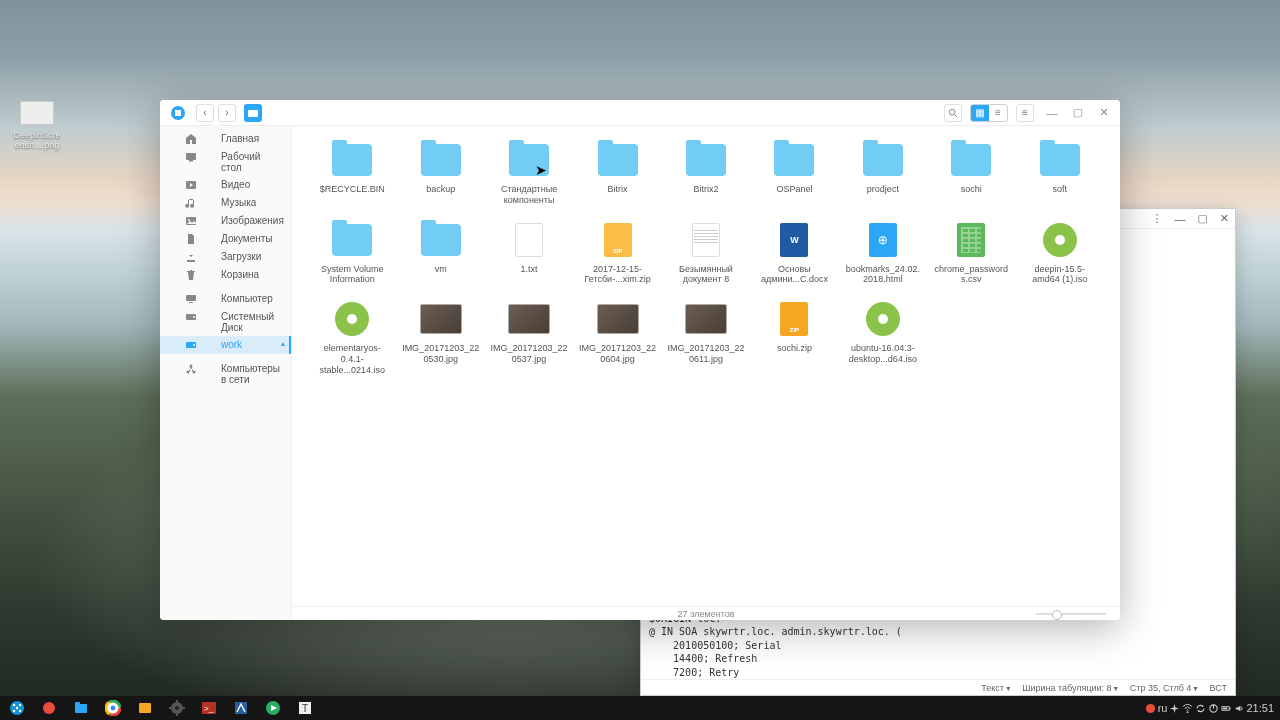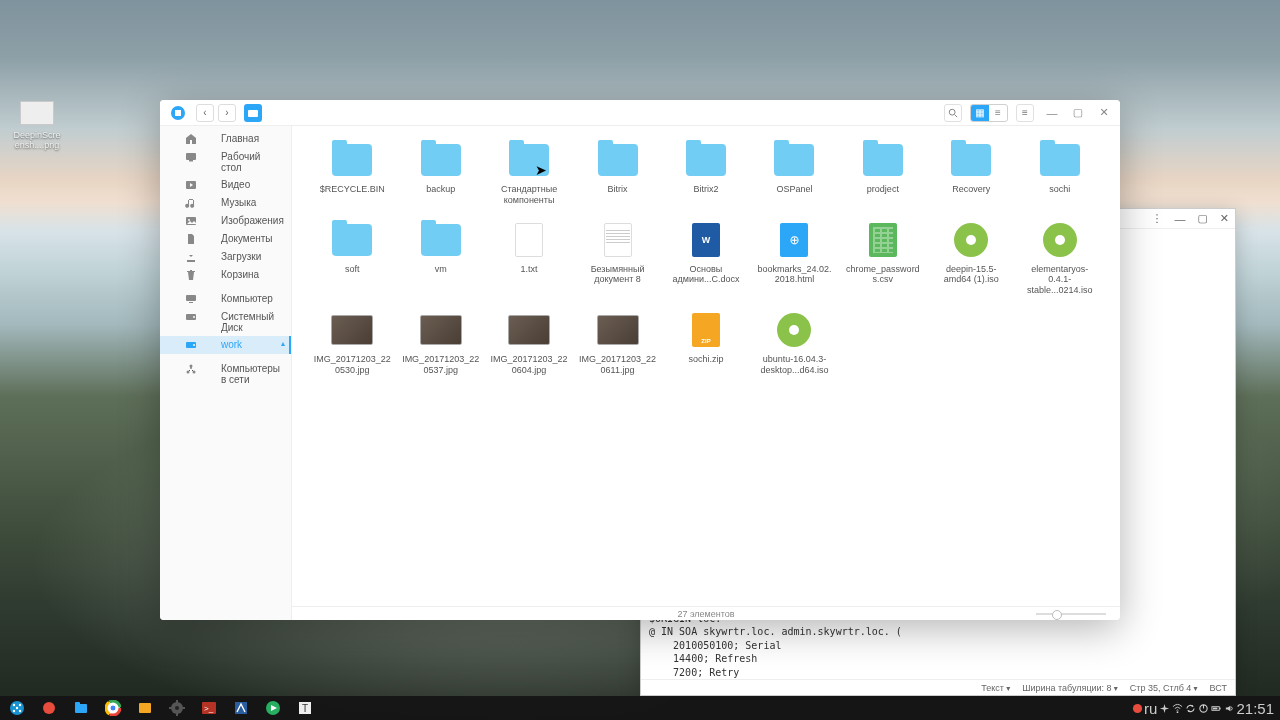--- a/index.html
+++ b/index.html
@@ -68,21 +68,21 @@
 .ed-titlebar span{font-size:11px;color:#666;cursor:pointer;}
 .ed-body{flex:1; background:#fff;}
 .ed-code{ position:absolute; left:0; right:0; bottom:16px; padding:0 8px; font-family:monospace; font-size:10px; color:#333; line-height:1.35; white-space:pre;}
 .ed-status{ height:16px; border-top:1px solid #eee; display:flex; align-items:center; justify-content:flex-end; gap:12px; padding:0 8px; font-size:9px; color:#666;}
 .ed-status .drop::after{content:" ▾"; font-size:8px;}
 
 
 .taskbar{ position:absolute; left:0; right:0; bottom:0; height:24px; background:rgba(20,20,20,.92); display:flex; align-items:center; padding:0 6px; }
 .tb-app{ width:22px; height:22px; margin-right:10px; display:flex; align-items:center; justify-content:center; cursor:pointer; border-radius:3px;}
 .tb-app svg{width:16px;height:16px;}
-.tb-tray{ margin-left:auto; display:flex; align-items:center; gap:1px; color:#ccc; font-size:15px;}
+.tb-tray{ margin-left:auto; display:flex; align-items:center; gap:1px; color:#ccc; font-size:11px;}
 .tray-ico{width:12px;height:12px;display:flex;align-items:center;justify-content:center;}
 .tray-ico svg{width:11px;height:11px;fill:#ccc;}
 
 
 .cursor{position:absolute;top:162px;left:535px;font-size:14px;color:#000;pointer-events:none;z-index:999;}
 </style>
 </head>
 <body>
 
 <div class="wallpaper"></div>
@@ -299,45 +299,51 @@
           <div class="file-item">
             <div class="file-icon">
               <div class="folder-ic"></div>
             </div>
             <div class="file-label">prodject</div>
           </div>
           <div class="file-item">
             <div class="file-icon">
               <div class="folder-ic"></div>
             </div>
-            <div class="file-label">Recovery</div>
-          </div>
-          <div class="file-item">
-            <div class="file-icon">
-              <div class="folder-ic"></div>
-            </div>
             <div class="file-label">sochi</div>
           </div>
           <div class="file-item">
             <div class="file-icon">
               <div class="folder-ic"></div>
             </div>
             <div class="file-label">soft</div>
           </div>
           <div class="file-item">
             <div class="file-icon">
               <div class="folder-ic"></div>
             </div>
+            <div class="file-label">System Volume Information</div>
+          </div>
+          <div class="file-item">
+            <div class="file-icon">
+              <div class="folder-ic"></div>
+            </div>
             <div class="file-label">vm</div>
           </div>
           <div class="file-item">
             <div class="file-icon">
               <div class="txt-ic"></div>
             </div>
             <div class="file-label">1.txt</div>
+          </div>
+          <div class="file-item">
+            <div class="file-icon">
+              <div class="zip-ic"></div>
+            </div>
+            <div class="file-label">2017-12-15-Гетсби-...xim.zip</div>
           </div>
           <div class="file-item">
             <div class="file-icon">
               <div class="txt-ic lines"></div>
             </div>
             <div class="file-label">Безымянный документ 8</div>
           </div>
           <div class="file-item">
             <div class="file-icon">
               <div class="doc-ic">W</div>

